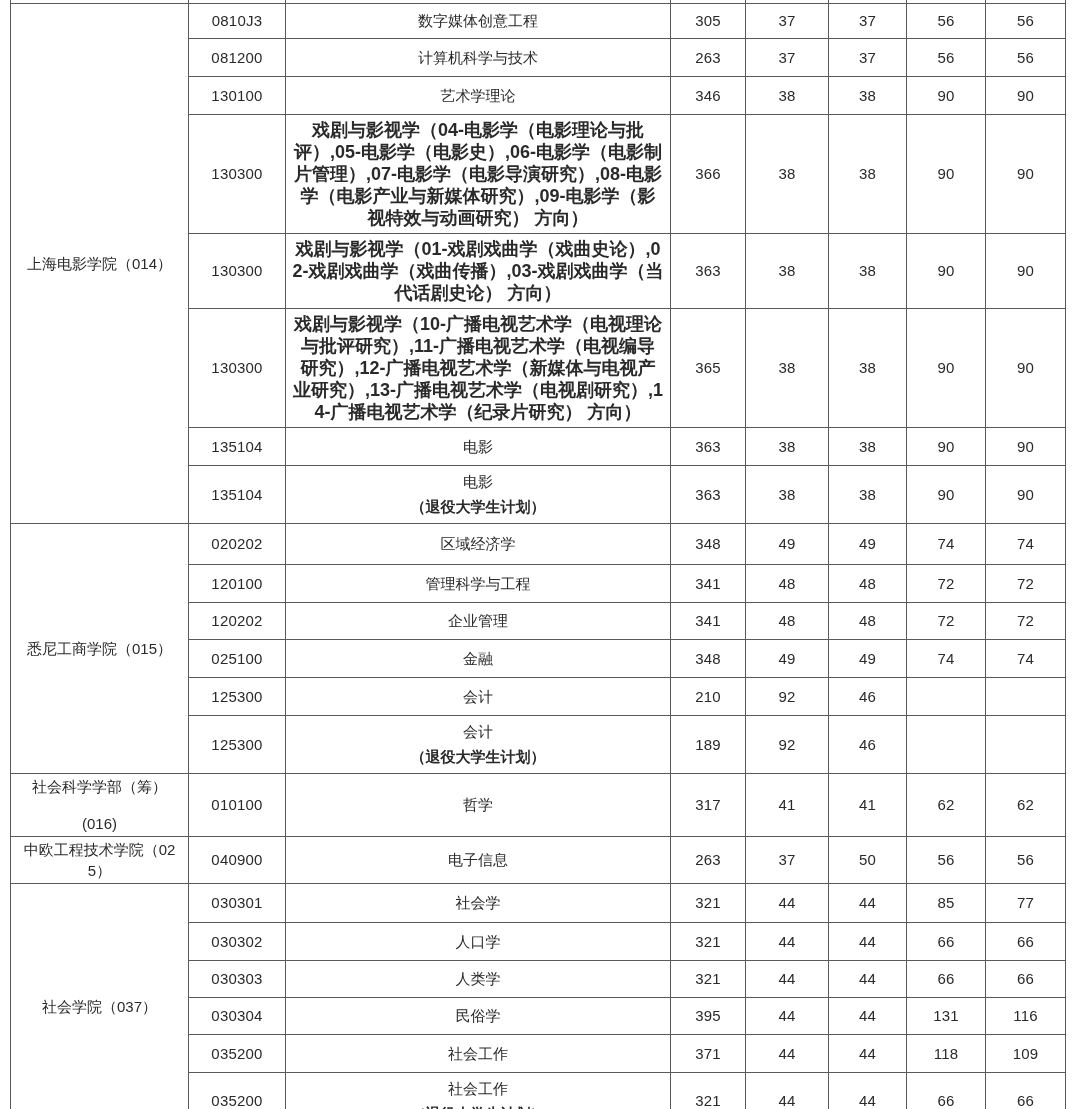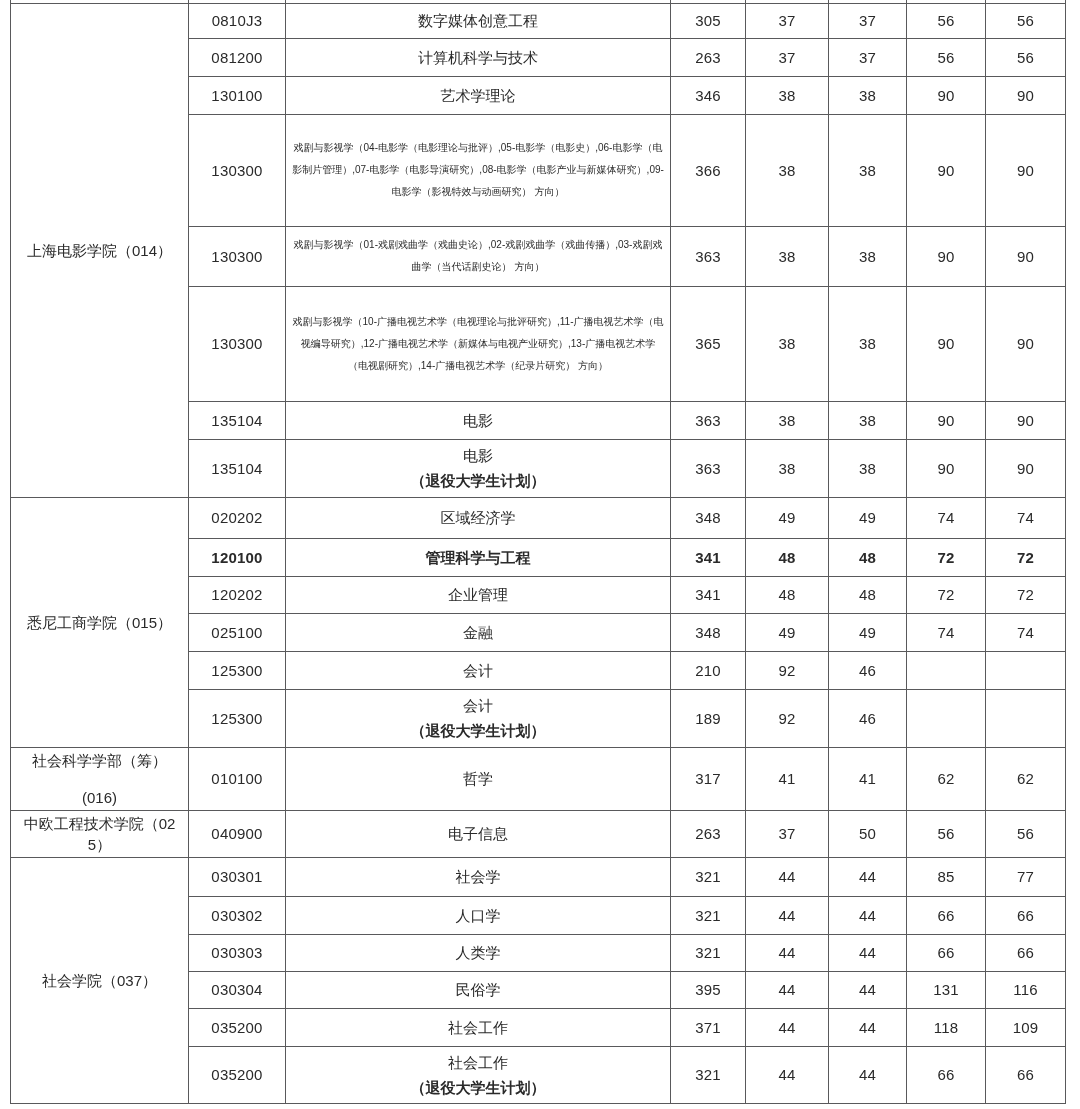--- a/index.html
+++ b/index.html
@@ -43,22 +43,22 @@
   tr.sliver-top td { border-top: none; }
   tr.sliver-top td, tr.sliver-bottom td { padding: 0; }
   td.college-cell { font-size: 15px; }
   td.major-cell .major-main { display: block; }
   td.major-cell .major-note {
     display: block;
     font-weight: bold;
     margin-top: 4px;
   }
   td.major-cell.desc {
-    font-weight: normal;
-    font-size: 10px;
+    font-weight: bold;
+    font-size: 18px;
     line-height: 22px;
     padding: 4px 6px;
   }
   td.code-cell, td.score-cell { letter-spacing: 0.2px; }
   .college-line2 { display: block; margin-top: 16px; }
 </style>
 </head>
 <body>
 
 <div class="page">
@@ -180,21 +180,21 @@
             <td class="code-cell">020202</td>
             <td class="major-cell">
               <span class="major-main">区域经济学</span>
             </td>
             <td class="score-cell">348</td>
             <td class="score-cell">49</td>
             <td class="score-cell">49</td>
             <td class="score-cell">74</td>
             <td class="score-cell">74</td>
           </tr>
-          <tr style="height: 38px; font-weight: bold;">
+          <tr style="height: 38px;">
             <td class="code-cell">120100</td>
             <td class="major-cell">
               <span class="major-main">管理科学与工程</span>
             </td>
             <td class="score-cell">341</td>
             <td class="score-cell">48</td>
             <td class="score-cell">48</td>
             <td class="score-cell">72</td>
             <td class="score-cell">72</td>
           </tr>

